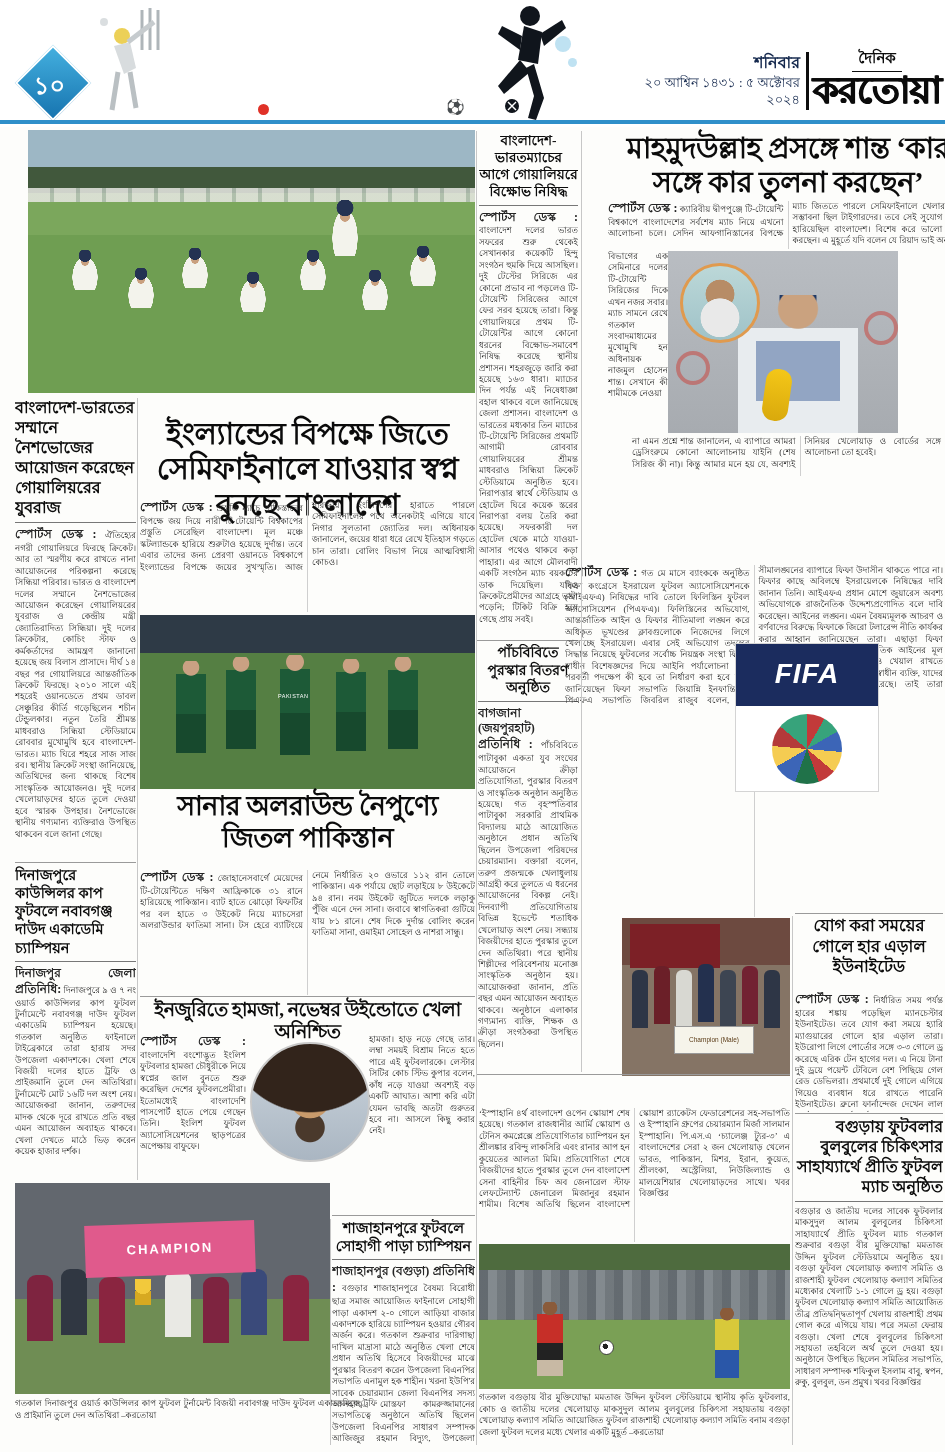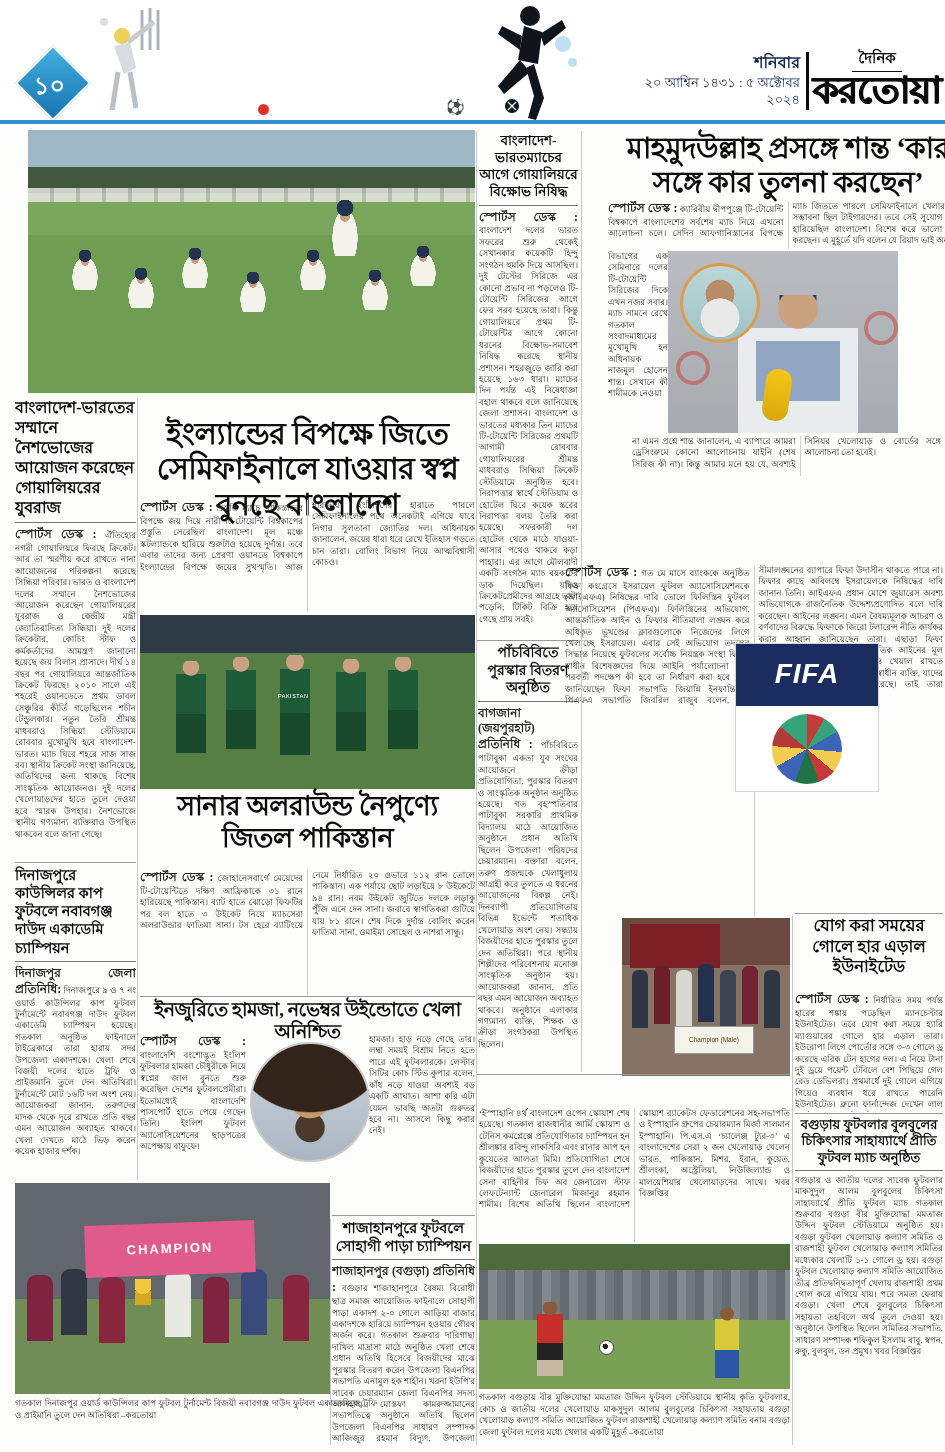--- a/index.html
+++ b/index.html
@@ -304,21 +304,21 @@
   <div class="abs" style="left:795px;top:916px;width:148px;height:196px;overflow:hidden;">
     <div class="head-sm" style="font-size:16.5px;text-align:center;margin-bottom:14px;">যোগ করা সময়ের গোলে হার এড়াল ইউনাইটেড</div>
     <div class="bodytext" style="height:130px;">
       <b>স্পোর্টস ডেস্ক :</b>
       <span>নির্ধারিত সময় পর্যন্ত হারের শঙ্কায় পড়েছিল ম্যানচেস্টার ইউনাইটেড। তবে যোগ করা সময়ে হ্যারি ম্যাগুয়ারের গোলে হার এড়াল তারা। ইউরোপা লিগে পোর্তোর সঙ্গে ৩-৩ গোলে ড্র করেছে এরিক টেন হাগের দল। এ নিয়ে টানা দুই ড্রয়ে পয়েন্ট টেবিলে বেশ পিছিয়ে গেল রেড ডেভিলরা। প্রথমার্ধে দুই গোলে এগিয়ে গিয়েও ব্যবধান ধরে রাখতে পারেনি ইউনাইটেড। ব্রুনো ফার্নান্দেজ দেখেন লাল কার্ড। শেষ মুহূর্তে কর্নার থেকে হেডে দলকে রক্ষা করেন ম্যাগুয়ার।</span>
     </div>
   </div>
 
   <div class="hrule abs" style="left:795px;top:1113px;width:148px;"></div>
   <div class="abs" style="left:795px;top:1117px;width:148px;height:330px;overflow:hidden;">
-    <div class="head-sm underlined" style="font-size:13px;text-align:center;">বগুড়ায় ফুটবলার বুলবুলের চিকিৎসার সাহায্যার্থে প্রীতি ফুটবল ম্যাচ অনুষ্ঠিত</div>
+    <div class="head-sm underlined" style="font-size:16px;text-align:right;">বগুড়ায় ফুটবলার বুলবুলের চিকিৎসার সাহায্যার্থে প্রীতি ফুটবল ম্যাচ অনুষ্ঠিত</div>
     <div class="bodytext" style="height:258px;">বগুড়ার ও জাতীয় দলের সাবেক ফুটবলার মাকসুদুল আলম বুলবুলের চিকিৎসা সাহায্যার্থে প্রীতি ফুটবল ম্যাচ গতকাল শুক্রবার বগুড়া বীর মুক্তিযোদ্ধা মমতাজ উদ্দিন ফুটবল স্টেডিয়ামে অনুষ্ঠিত হয়। বগুড়া ফুটবল খেলোয়াড় কল্যাণ সমিতি ও রাজশাহী ফুটবল খেলোয়াড় কল্যাণ সমিতির মধ্যেকার খেলাটি ১-১ গোলে ড্র হয়। বগুড়া ফুটবল খেলোয়াড় কল্যাণ সমিতি আয়োজিত তীব্র প্রতিদ্বন্দ্বিতাপূর্ণ খেলায় রাজশাহী প্রথম গোল করে এগিয়ে যায়। পরে সমতা ফেরায় বগুড়া। খেলা শেষে বুলবুলের চিকিৎসা সহায়তা তহবিলে অর্থ তুলে দেওয়া হয়। অনুষ্ঠানে উপস্থিত ছিলেন সমিতির সভাপতি, সাধারণ সম্পাদক শফিকুল ইসলাম বাবু, স্বপন, রুকু, বুলবুল, ডন প্রমুখ। খবর বিজ্ঞপ্তির</div>
   </div>
 
   <div class="hrule abs" style="left:477px;top:1074px;width:313px;"></div>
   <div class="abs bodytext cols2" style="left:479px;top:1108px;width:311px;height:134px;">‘ইস্পাহানি ৪র্থ বাংলাদেশ ওপেন স্কোয়াশ শেষ হয়েছে। গতকাল রাজধানীর আর্মি স্কোয়াশ ও টেনিস কমপ্লেক্সে প্রতিযোগিতার চ্যাম্পিয়ন হন শ্রীলঙ্কার রবিন্দু লাকসিরি এবং রানার আপ হন কুয়েতের আলতা মিমি। প্রতিযোগিতা শেষে বিজয়ীদের হাতে পুরস্কার তুলে দেন বাংলাদেশ সেনা বাহিনীর চিফ অব জেনারেল স্টাফ লেফটেন্যান্ট জেনারেল মিজানুর রহমান শামীম। বিশেষ অতিথি ছিলেন বাংলাদেশ স্কোয়াশ র‌্যাকেটস ফেডারেশনের সহ-সভাপতি ও ইস্পাহানি গ্রুপের চেয়ারম্যান মির্জা সালমান ইস্পাহানি। পি.এস.এ ‘চ্যালেঞ্জ ট্যুর-৩’ এ বাংলাদেশের সেরা ২ জন খেলোয়াড় খেলেন ভারত, পাকিস্তান, মিশর, ইরান, কুয়েত, শ্রীলংকা, অস্ট্রেলিয়া, নিউজিল্যান্ড ও মালয়েশিয়ার খেলোয়াড়দের সাথে। খবর বিজ্ঞপ্তির</div>
 
   <div id="photoE" class="abs photo">
     <div class="crowdE"></div>
     <div class="playerE-red"></div>
     <div class="ballE"></div>

